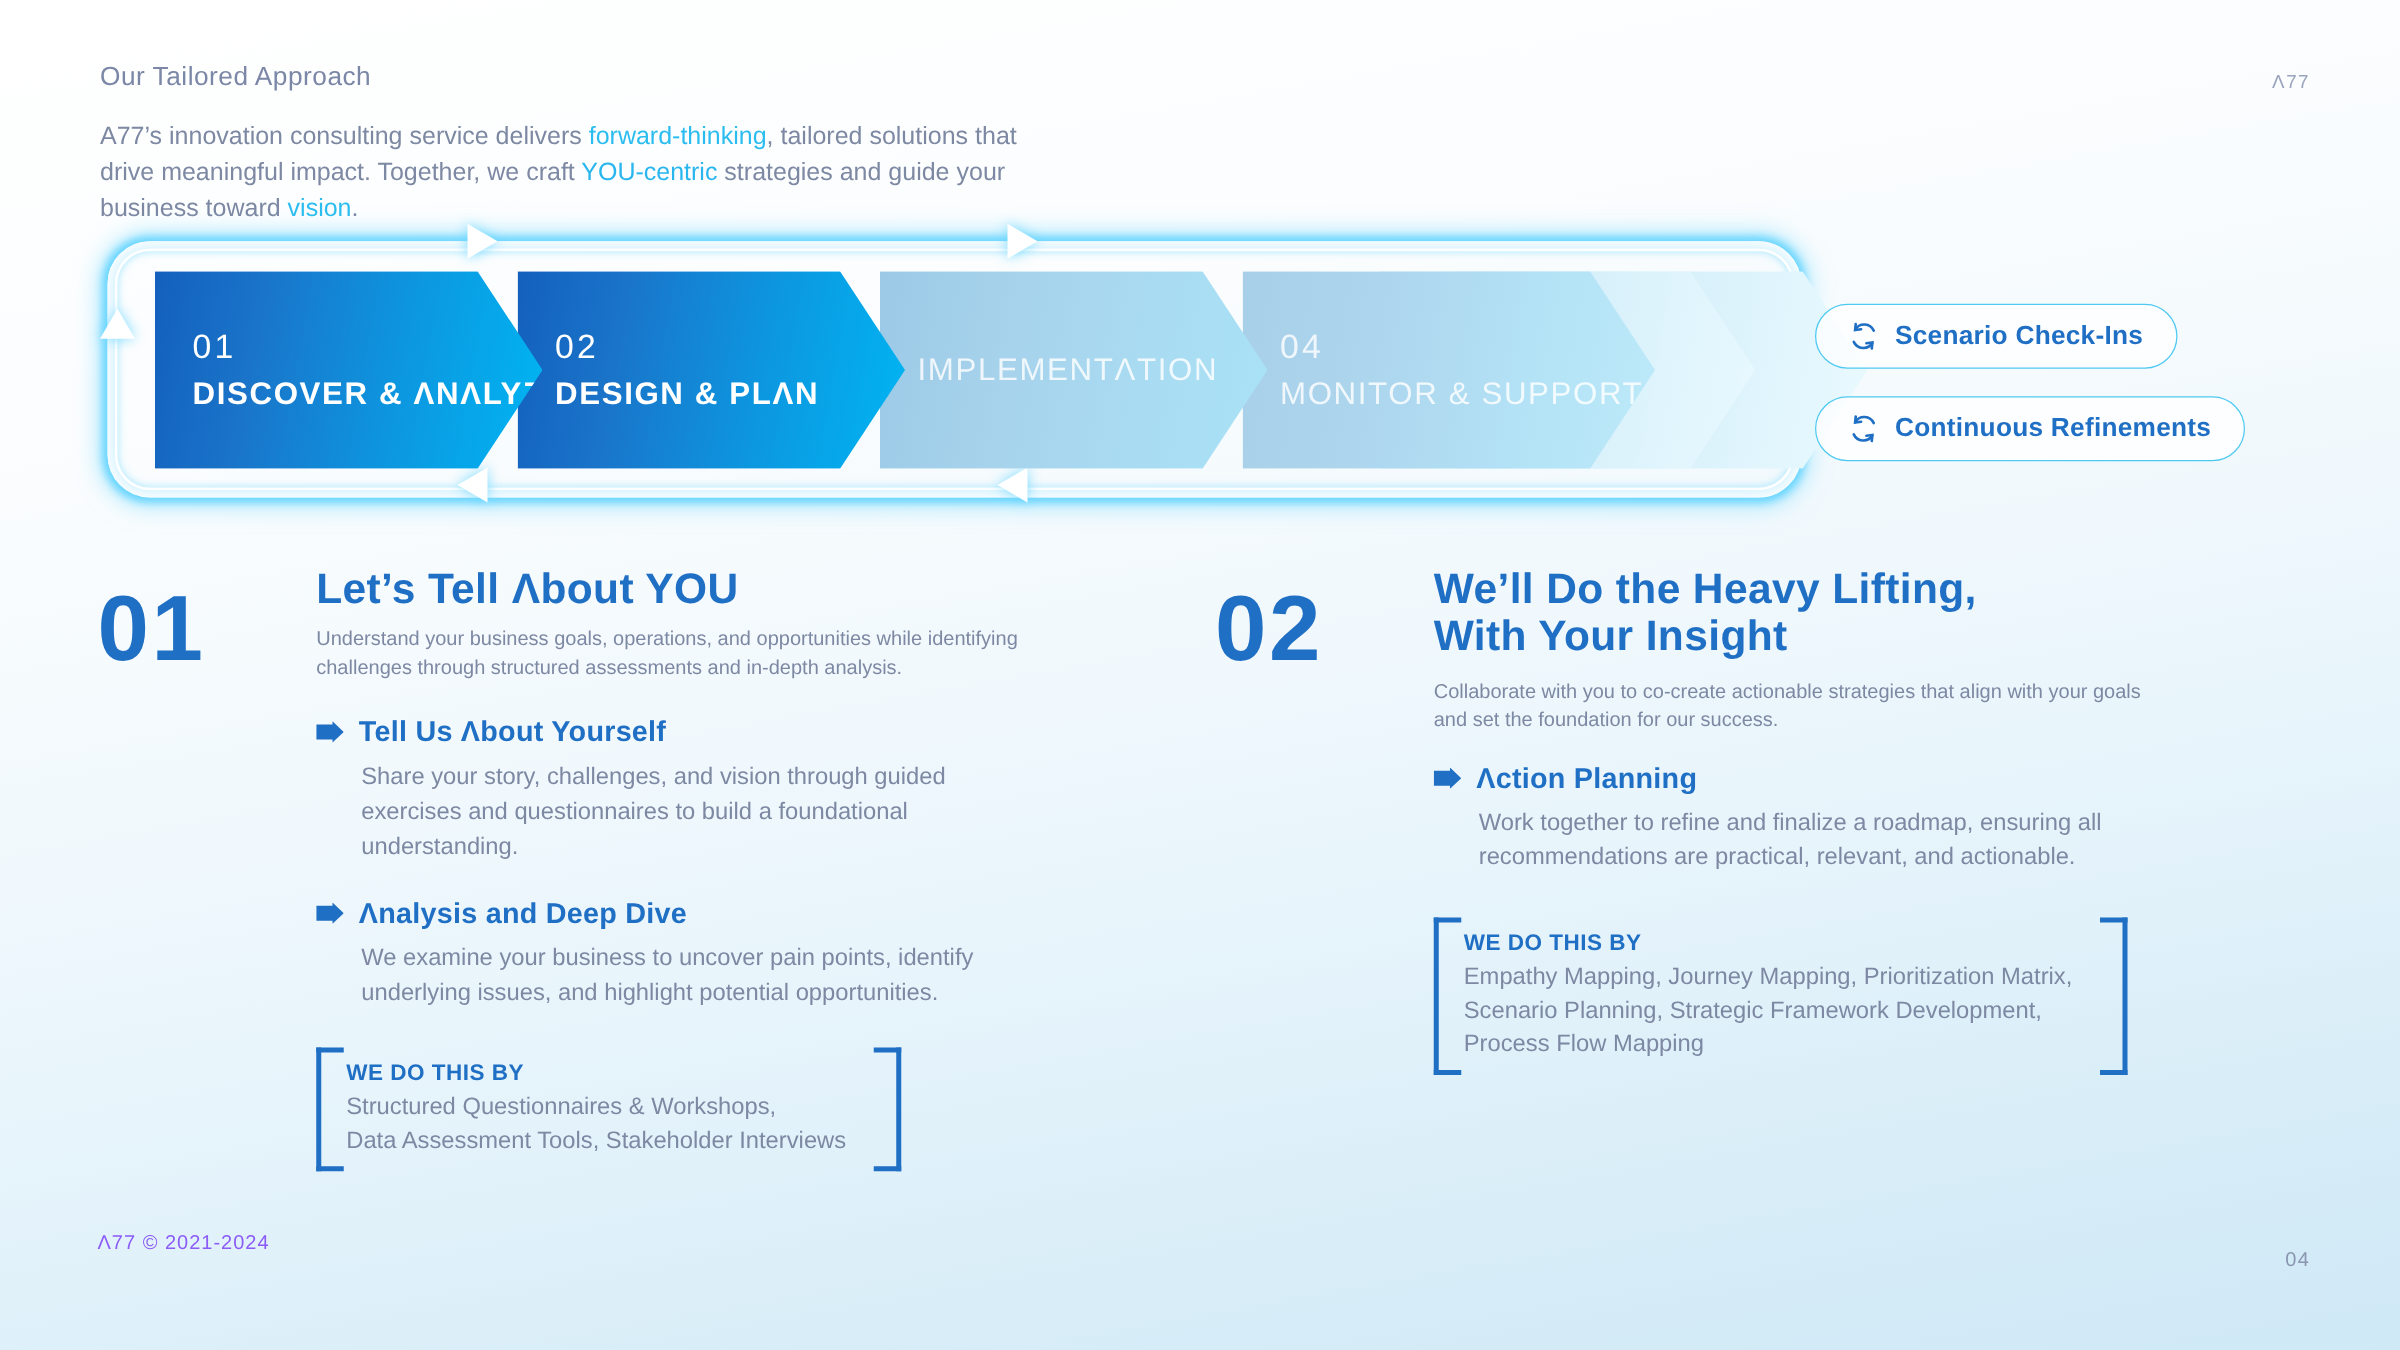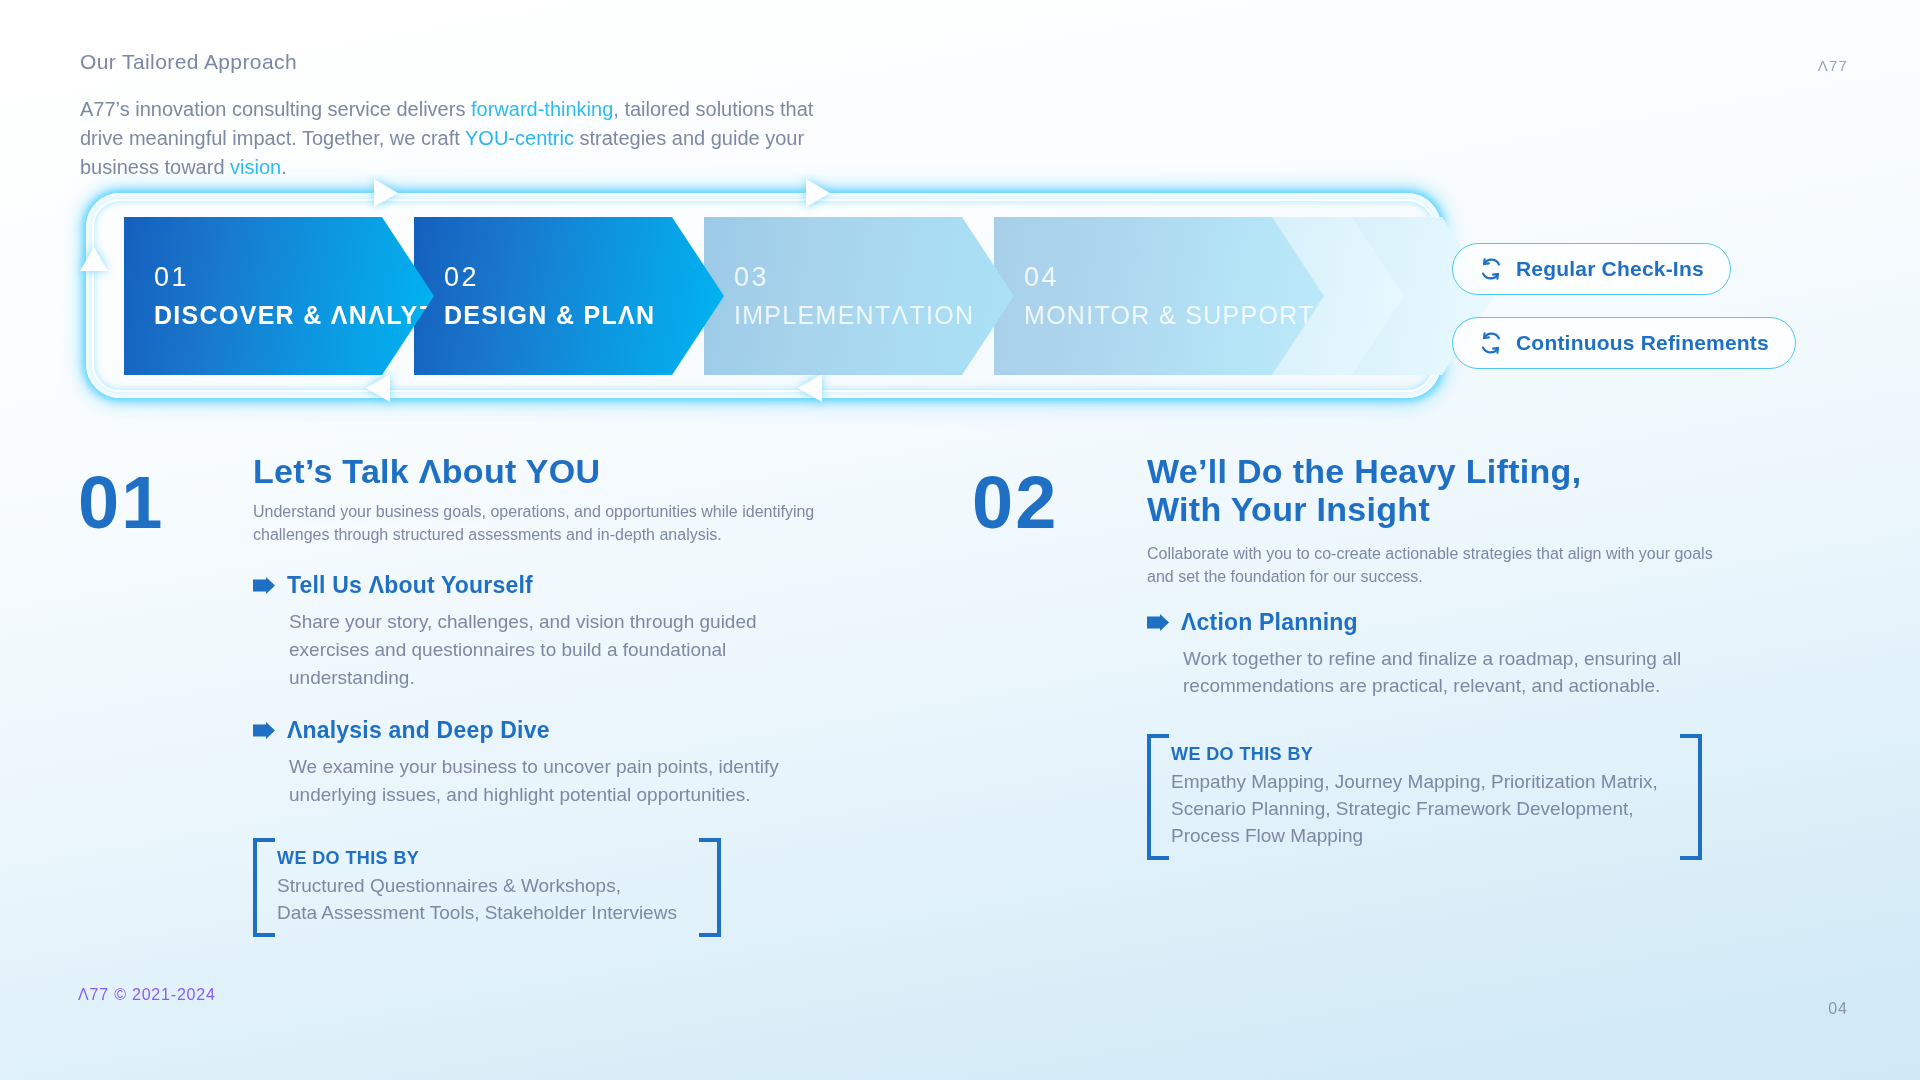--- a/index.html
+++ b/index.html
@@ -139,60 +139,59 @@
       <div class="num">01</div>
       <div class="lbl">DISCOVER &amp; ΛNΛLYZE</div>
     </div>
 
     <div class="chev active" style="left:290px; width:310px; z-index:4;">
       <div class="num">02</div>
       <div class="lbl">DESIGN &amp; PLΛN</div>
     </div>
 
     <div class="chev dim1 faded" style="left:580px; width:310px; z-index:3;">
-      <div class="num">03</div>
       <div class="lbl">IMPLEMENTΛTION</div>
     </div>
 
     <div class="chev dim2 faded" style="left:870px; width:330px; z-index:2;">
       <div class="num">04</div>
       <div class="lbl">MONITOR &amp; SUPPORT</div>
     </div>
   </div>
 </div>
 
 <div class="badges">
   <div class="badge">
     <span>
       <svg width="24" height="24" viewBox="0 0 24 24" fill="none" stroke="#1f6fc4" stroke-width="2.1" stroke-linecap="round">
         <path d="M20 7.5A8.4 8.4 0 0 0 5.2 6.6"></path>
           <path d="M4 16.5A8.4 8.4 0 0 0 18.8 17.4"></path>
         <path d="M5.6 2.2 5.1 7l4.8-.6"></path>
           <path d="M18.4 21.8l.5-4.8-4.8.6"></path>
       </svg>
     </span>
-    <span>Regular Check-Ins</span>
+    <span>Scenario Check-Ins</span>
   </div>
   <div class="badge">
     <span>
       <svg width="24" height="24" viewBox="0 0 24 24" fill="none" stroke="#1f6fc4" stroke-width="2.1" stroke-linecap="round">
         <path d="M20 7.5A8.4 8.4 0 0 0 5.2 6.6"></path>
           <path d="M4 16.5A8.4 8.4 0 0 0 18.8 17.4"></path>
         <path d="M5.6 2.2 5.1 7l4.8-.6"></path>
           <path d="M18.4 21.8l.5-4.8-4.8.6"></path>
       </svg>
     </span>
     <span>Continuous Refinements</span>
   </div>
 </div>
 
 <div class="col col-left">
   <div class="bignum">01</div>
   <div class="col-body">
-    <div class="col-h">Let’s Talk Λbout YOU</div>
+    <div class="col-h">Let’s Tell Λbout YOU</div>
     <div class="col-sub">Understand your business goals, operations, and opportunities while identifying challenges through structured assessments and in-depth analysis.</div>
 
     <div class="sub-block">
       <div class="sub-head">
         <svg class="bullet-tri" viewBox="0 0 22 17">
           <path d="M0 2.5 L13 2.5 L13 0 L22 8.5 L13 17 L13 14.5 L0 14.5 Z" fill="#1f6fc4"></path>
         </svg>
         <span class="sub-title">Tell Us Λbout Yourself</span>
       </div>
       <div class="sub-text">Share your story, challenges, and vision through guided exercises and questionnaires to build a foundational understanding.</div>

